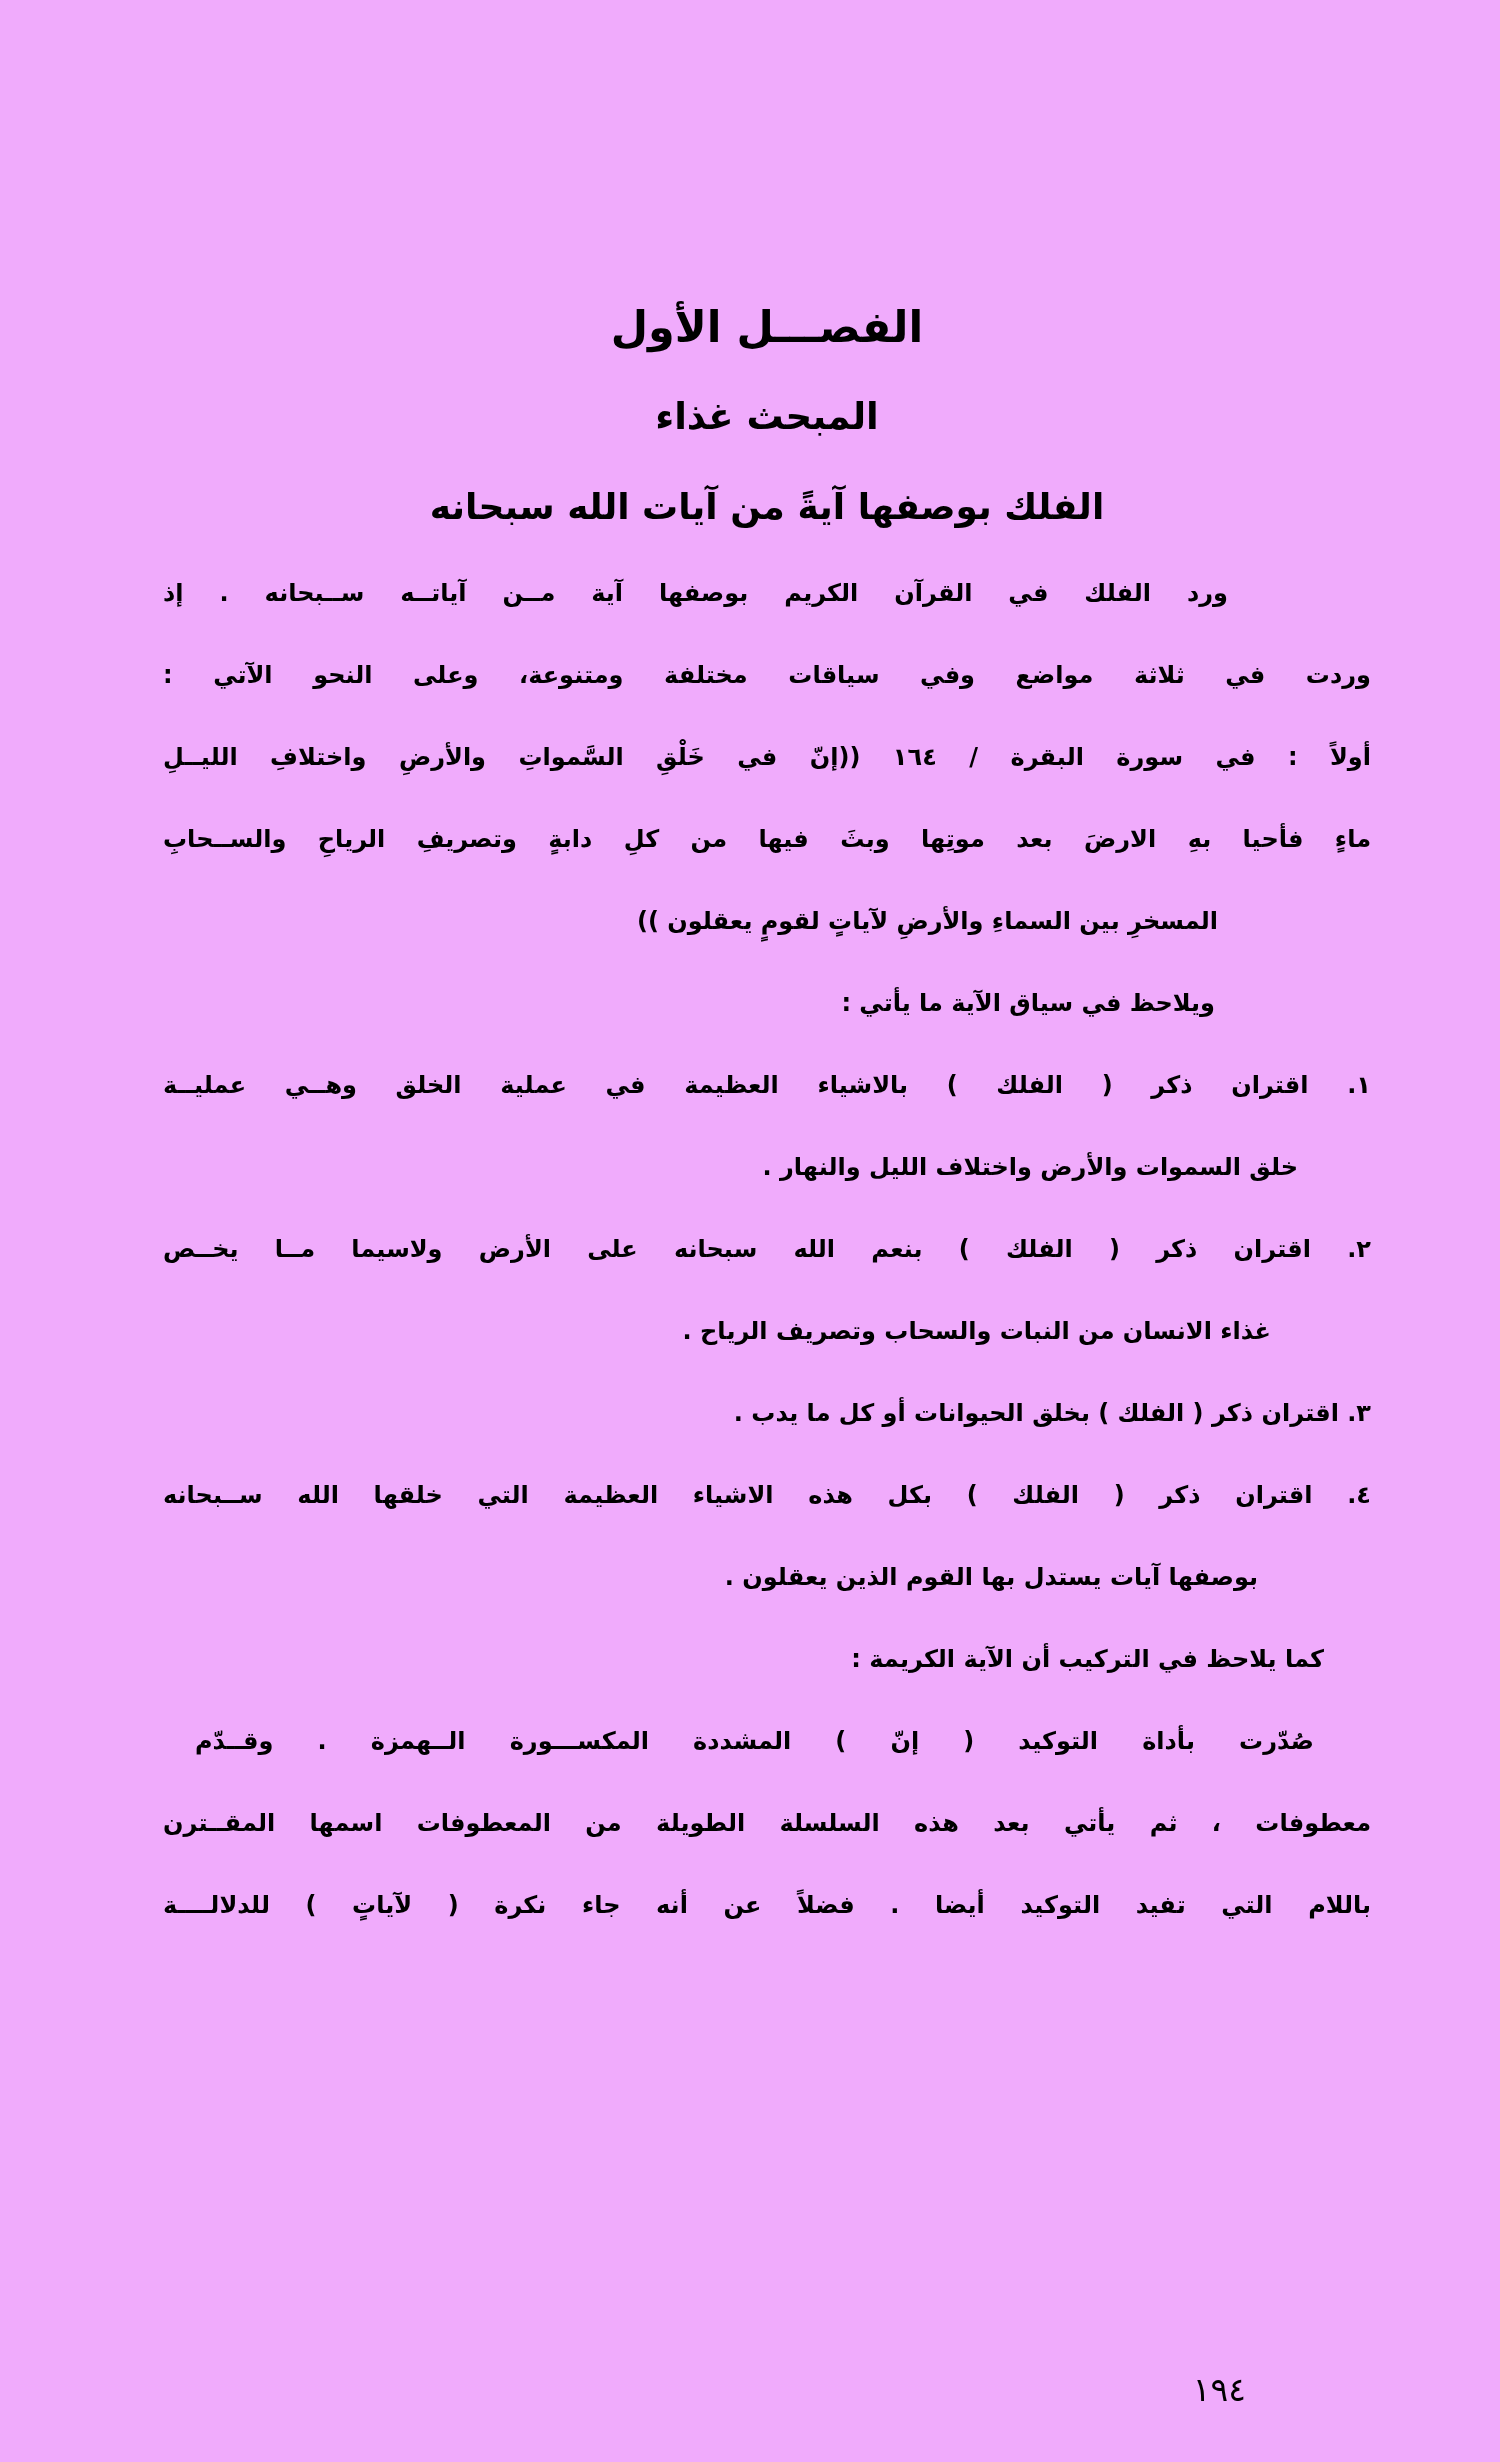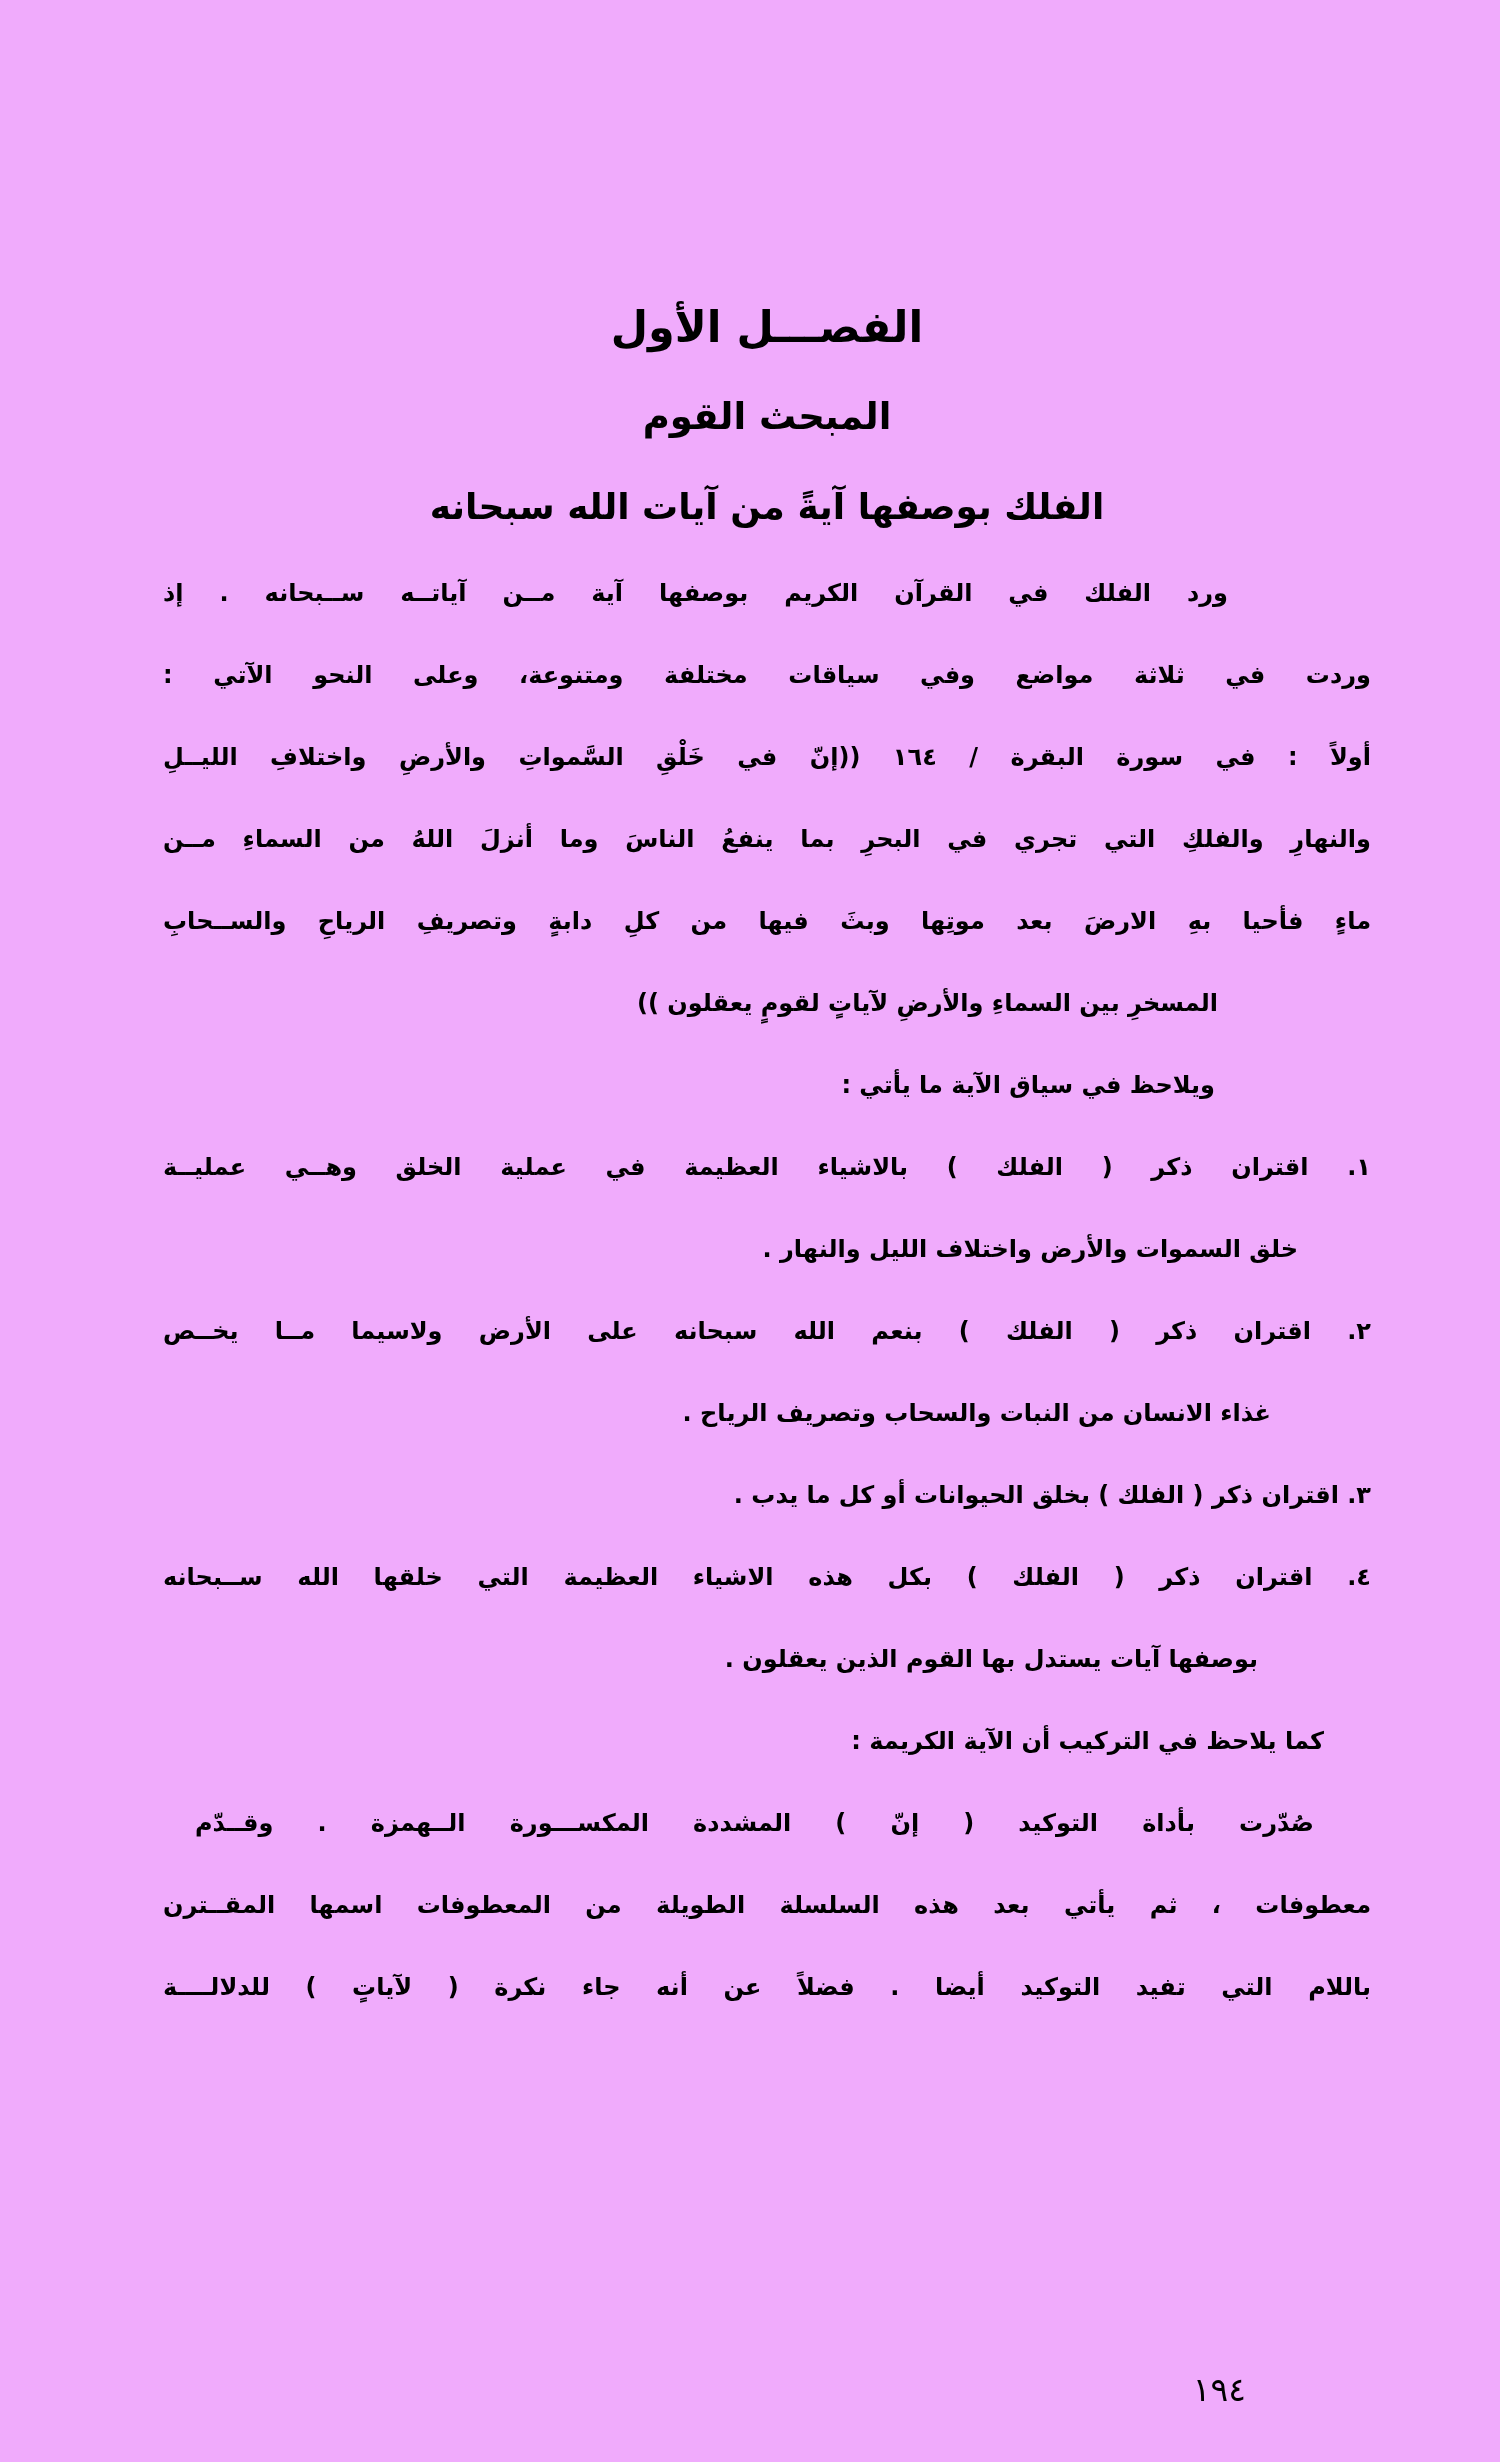--- a/index.html
+++ b/index.html
@@ -56,31 +56,30 @@
     line-height:40px;
     font-weight:normal;
   }
 </style>
 </head>
 <body>
 
 <div class="sheet">
 
   <div class="h h1">الفصـــل الأول</div>
-  <div class="h h2">المبحث القوم</div>
+  <div class="h h2">المبحث غذاء</div>
   <div class="h h3">الفلك بوصفها آيةً من آيات الله سبحانه</div>
 
   <div>
     <div class="l just ind215">ورد الفلك في القرآن الكريم بوصفها آية مــن آياتــه ســبحانه . إذ</div>
     <div class="l just">وردت في ثلاثة مواضع وفي سياقات مختلفة ومتنوعة، وعلى النحو الآتي :</div>
   </div>
 
   <div>
     <div class="l just">أولاً : في سورة البقرة / ١٦٤ ((إنّ في خَلْقِ السَّمواتِ والأرضِ واختلافِ الليــلِ</div>
-    <div class="l just">والنهارِ والفلكِ التي تجري في البحرِ بما ينفعُ الناسَ وما أنزلَ اللهُ من السماءِ مــن</div>
     <div class="l just">ماءٍ فأحيا بهِ الارضَ بعد موتِها وبثَ فيها من كلِ دابةٍ وتصريفِ الرياحِ والســحابِ</div>
     <div class="l ind230">المسخرِ بين السماءِ والأرضِ لآياتٍ لقومٍ يعقلون ))</div>
   </div>
 
   <div class="l ind235">ويلاحظ في سياق الآية ما يأتي :</div>
 
   <div>
     <div class="l just">١. اقتران ذكر ( الفلك ) بالاشياء العظيمة في عملية الخلق وهــي عمليــة</div>
     <div class="l ind110">خلق السموات والأرض واختلاف الليل والنهار .</div>
     <div class="l just">٢. اقتران ذكر ( الفلك ) بنعم الله سبحانه على الأرض ولاسيما مــا يخــص</div>

